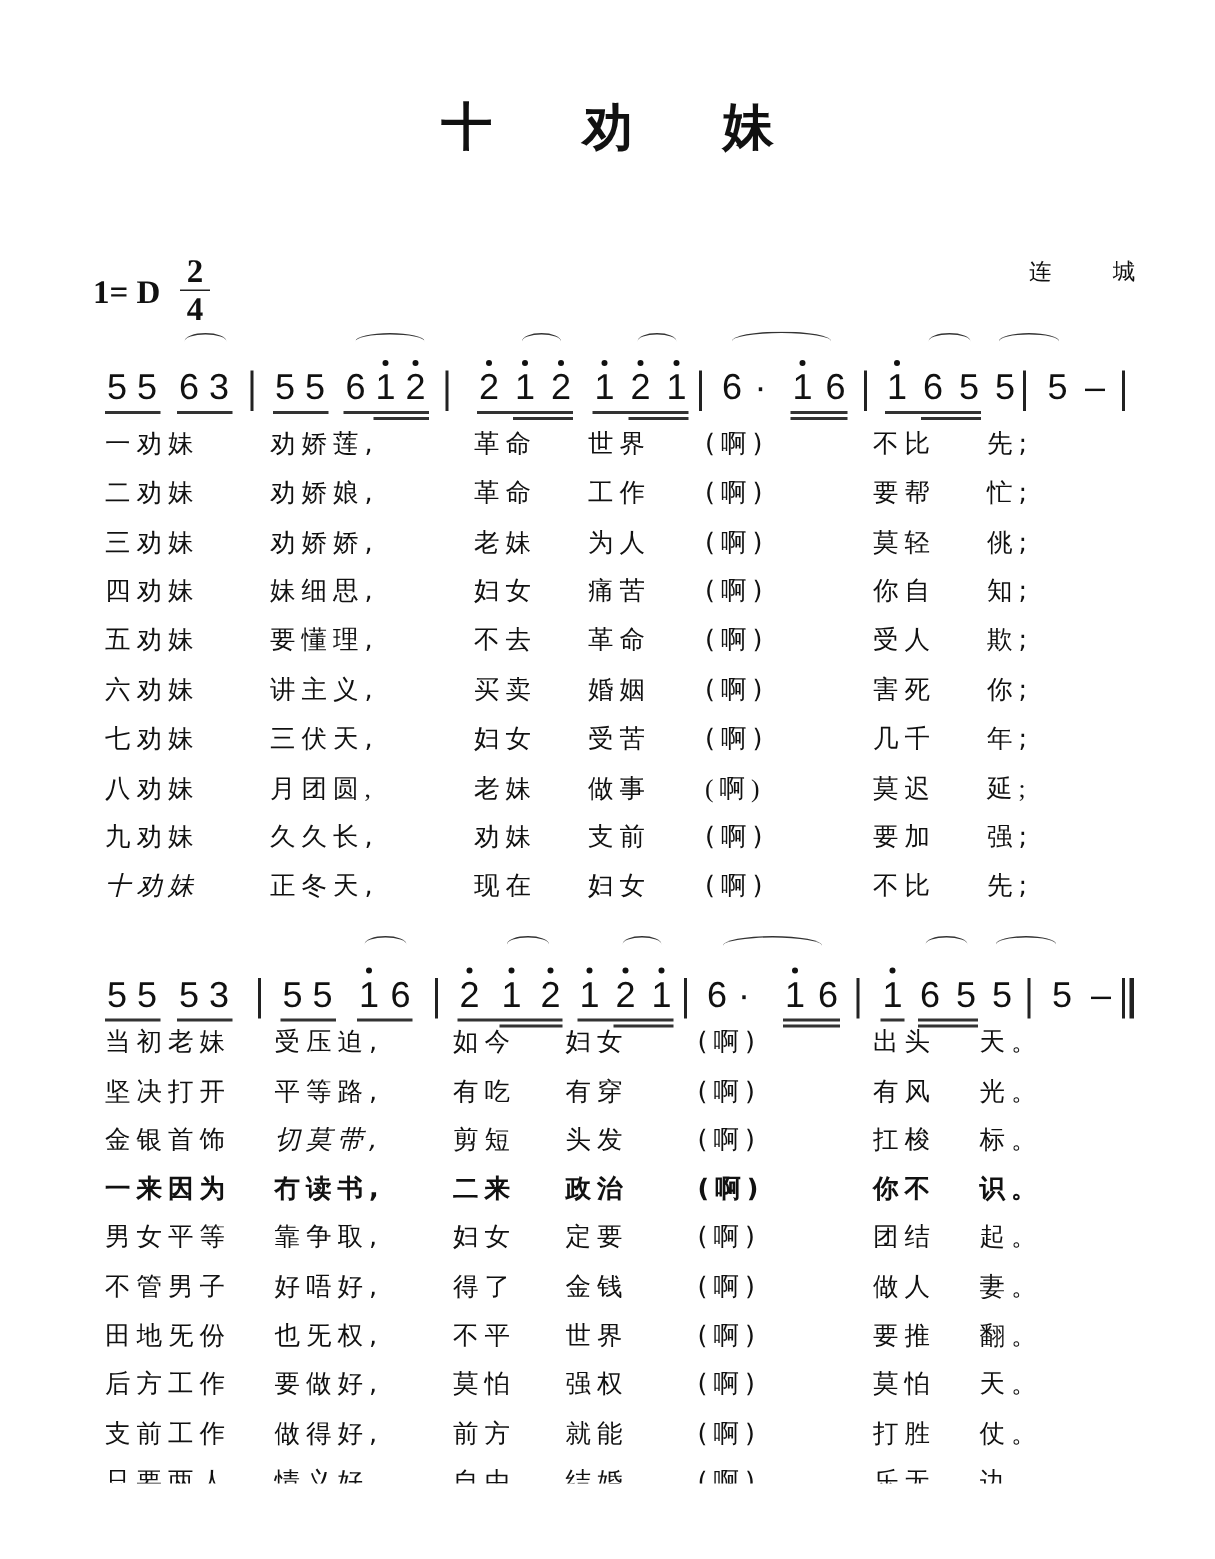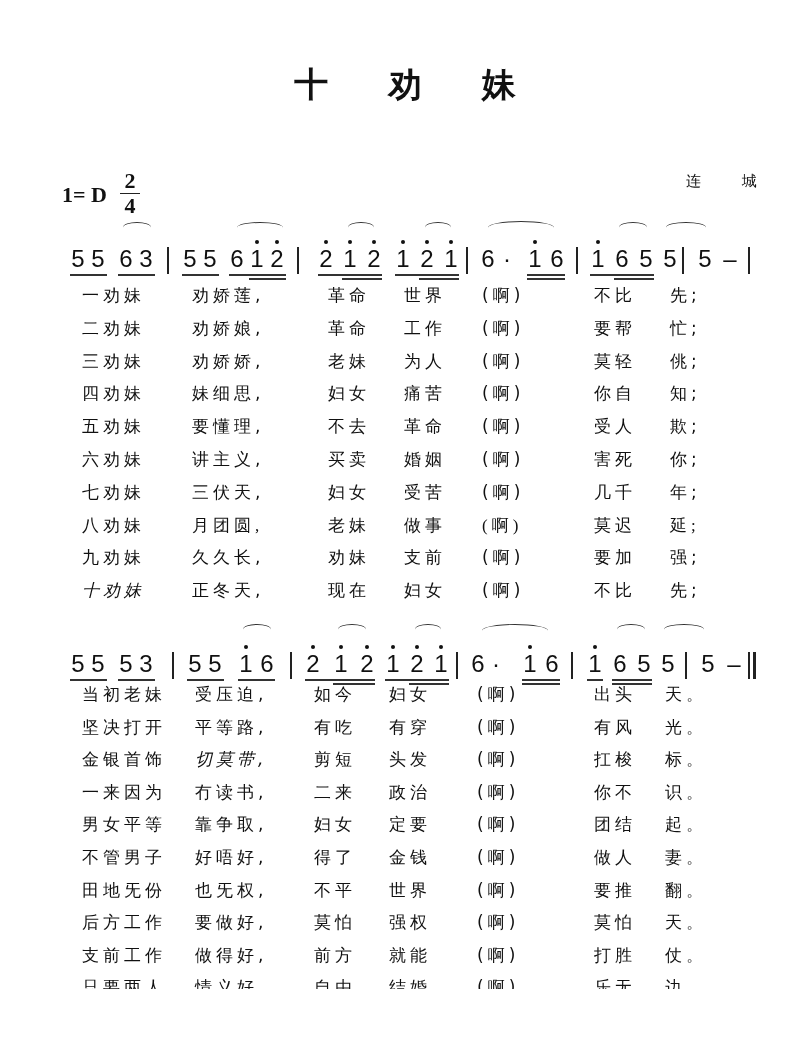--- a/index.html
+++ b/index.html
@@ -11,21 +11,21 @@
   .source { position:absolute; top:172px; left:686px; font-size:15px; letter-spacing:18px; }
 
   .staff { position:absolute; left:0; width:810px; height:60px; }
   .n { position:absolute; font-family:"Liberation Sans", sans-serif; font-size:24px; line-height:28px; top:20px; width:16px; text-align:center; }
   .dot-above::before { content:""; position:absolute; top:-5px; left:6px; width:4px; height:4px; border-radius:50%; background:#111; }
   .bl { position:absolute; top:22px; width:2px; height:27px; background:#222; }
   .ul { position:absolute; height:1.5px; background:#333; }
   .slur { position:absolute; border:1.6px solid #333; border-bottom:none; border-left-color:#333; border-right-color:#333; border-radius:50% 50% 0 0 / 100% 100% 0 0; height:10px; border-left-width:1.6px; border-right-width:1.6px; }
   .slur { border-left:none; border-right:none; }
   .aug { position:absolute; font-family:"Liberation Sans", sans-serif; font-size:24px; top:20px; }
-  .row { position:absolute; left:12px; width:696px; height:30px; font-family:"DejaVu Sans", sans-serif; font-size:17px; }
+  .row { position:absolute; left:0; width:696px; height:30px; font-family:"DejaVu Sans", sans-serif; font-size:17px; }
   .c { position:absolute; top:0; white-space:nowrap; letter-spacing:4px; }
 </style>
 </head>
 <body>
 
 <div class="title">十 劝 妹</div>
 <div class="key">1= D</div>
 <div class="tsig">
   <div>2</div>
   <div class="bar"></div>
@@ -264,21 +264,21 @@
     </div>
     <div class="row" style="top: 748.2px;">
       <span class="c" style="left: 70px;">金银首饰</span>
       <span class="c" style="left: 183px; font-style: italic;">切莫带,</span>
       <span class="c" style="left: 302px;">剪短</span>
       <span class="c" style="left: 377px; font-family: Liberation Mono, monospace;">头发</span>
       <span class="c" style="left: 465px;">(啊)</span>
       <span class="c" style="left: 582px;">扛梭</span>
       <span class="c" style="left: 653px;">标。</span>
     </div>
-    <div class="row" style="top: 780.8px;">
+    <div class="row" style="top: 780.8px; font-weight: bold;">
       <span class="c" style="left: 70px;">一来因为</span>
       <span class="c" style="left: 183px;">冇读书,</span>
       <span class="c" style="left: 302px;">二来</span>
       <span class="c" style="left: 377px;">政治</span>
       <span class="c" style="left: 465px;">(啊)</span>
       <span class="c" style="left: 582px;">你不</span>
       <span class="c" style="left: 653px;">识。</span>
     </div>
     <div class="row" style="top: 813.4px;">
       <span class="c" style="left: 70px;">男女平等</span>

